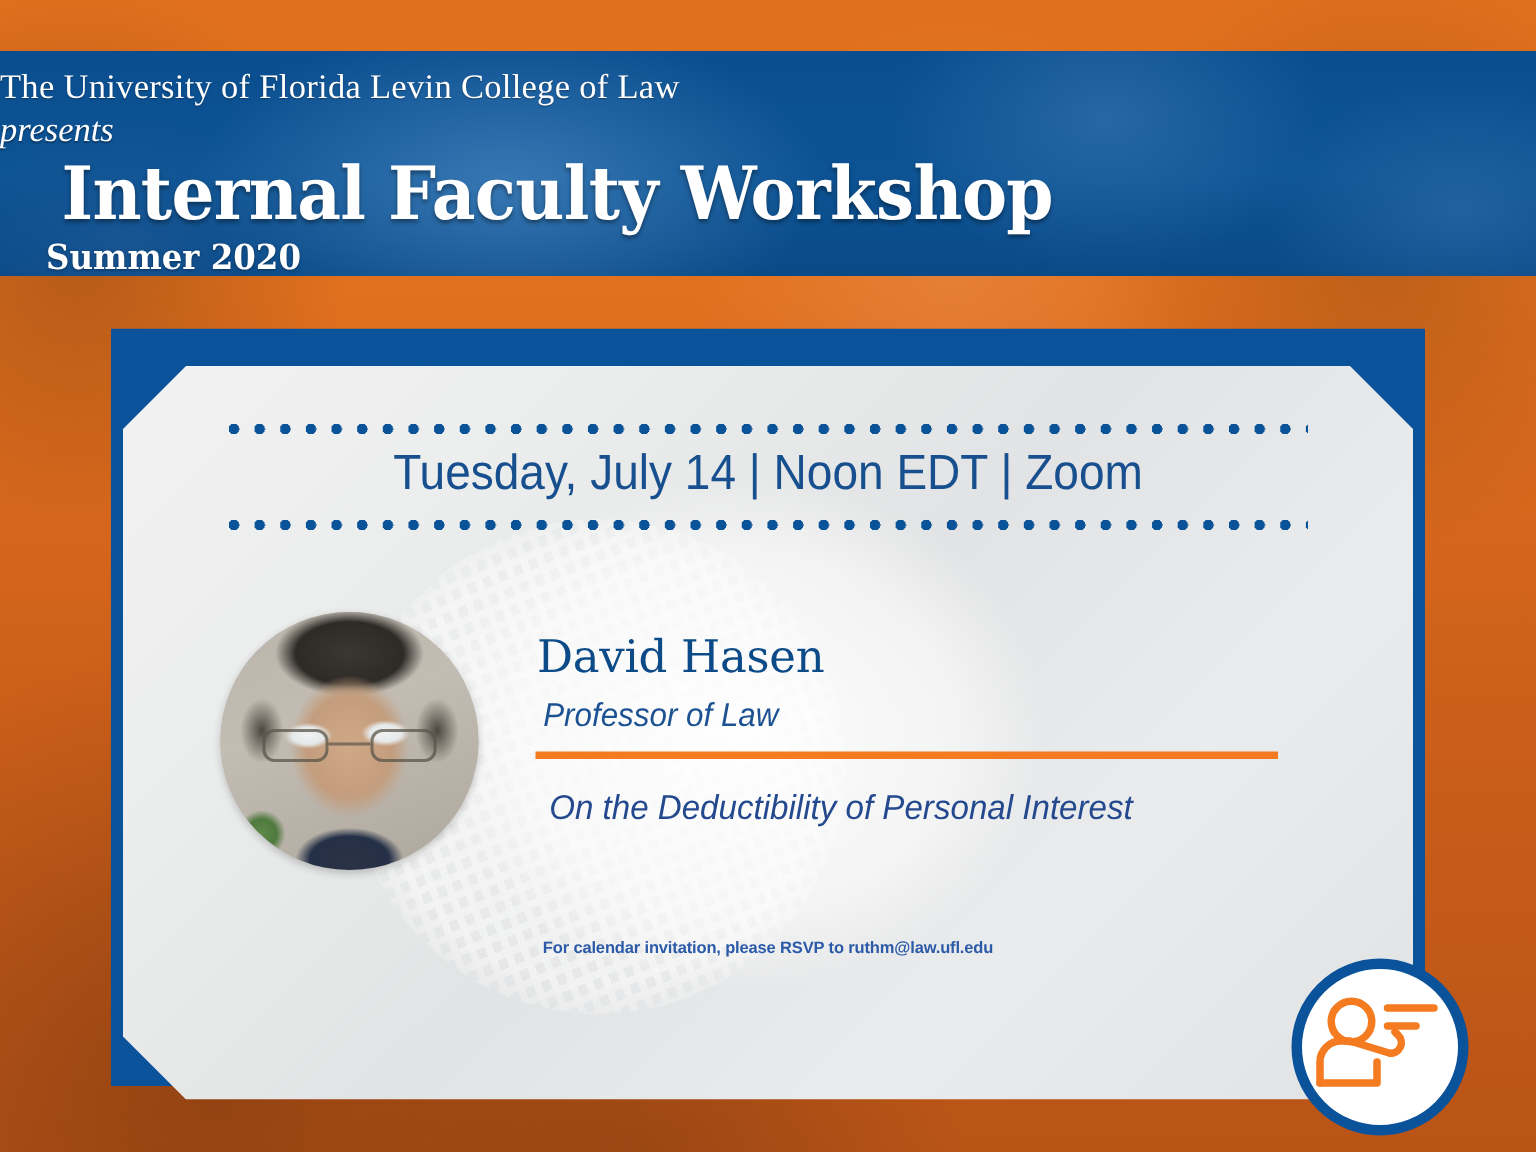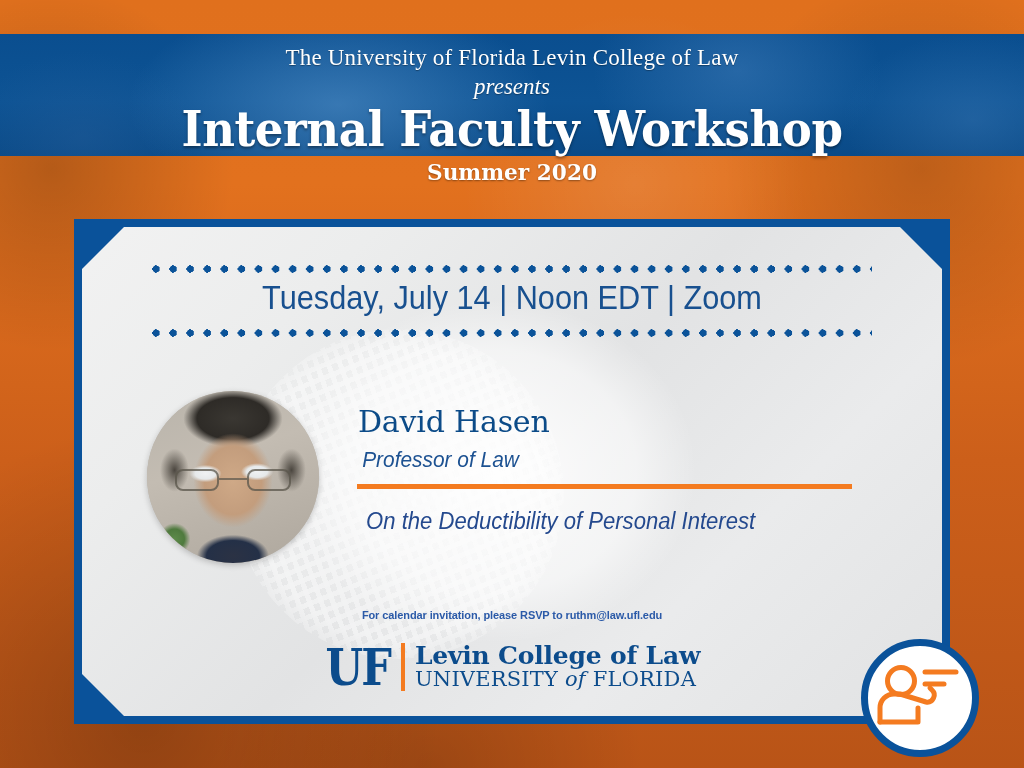--- a/index.html
+++ b/index.html
@@ -31,28 +31,28 @@
       radial-gradient(circle at 62% 24%, rgba(255,255,255,0.10) 0%, rgba(255,255,255,0) 20%),
       linear-gradient(180deg, #e0701d 0%, #e2711e 24%, #cc5f1a 60%, #b95417 100%);
   }
 
   
   .header-band {
     position: absolute;
     left: 0;
     top: 34px;
     width: 1024px;
-    height: 122px;
+    height: 150px;
     background:
       radial-gradient(ellipse 300px 150px at 33% 58%, rgba(90,150,205,0.55) 0%, rgba(90,150,205,0) 70%),
       radial-gradient(ellipse 200px 140px at 72% 30%, rgba(70,130,190,0.45) 0%, rgba(70,130,190,0) 72%),
       radial-gradient(ellipse 180px 120px at 95% 70%, rgba(60,120,180,0.42) 0%, rgba(60,120,180,0) 72%),
       radial-gradient(ellipse 160px 120px at 8% 85%, rgba(40,95,155,0.40) 0%, rgba(40,95,155,0) 72%),
       linear-gradient(180deg, #0a4e8f 0%, #0d5394 55%, #0a4a87 100%);
-    text-align: center;
+    text-align: left;
   }
   .header-band .topline {
     font-family: "Liberation Serif", serif;
     font-size: 23px;
     color: #ffffff;
     letter-spacing: 0.2px;
     padding-top: 10px;
     line-height: 1.25;
     text-shadow: 0 1px 1px rgba(0,0,0,0.35);
   }
@@ -92,21 +92,21 @@
     top: 219px;
     width: 876px;
     height: 505px;
     background: #0a529a;
     -webkit-clip-path: polygon(0 0, 100% 0, 100% 100%, 0 100%);
     clip-path: polygon(0 0, 100% 0, 100% 100%, 0 100%);
   }
   .card-inner {
     position: absolute;
     left: 74px;
-    top: 219px;
+    top: 236px;
     width: 912px;
     height: 505px;
     -webkit-clip-path: polygon(50px 8px, 826px 8px, 868px 50px, 868px 455px, 826px 497px, 50px 497px, 8px 455px, 8px 50px);
     clip-path: polygon(50px 8px, 826px 8px, 868px 50px, 868px 455px, 826px 497px, 50px 497px, 8px 455px, 8px 50px);
     background:
       radial-gradient(ellipse 260px 220px at 46% 50%, rgba(255,255,255,0.95) 0%, rgba(255,255,255,0.55) 55%, rgba(255,255,255,0) 78%),
       linear-gradient(135deg, #f2f2f2 0%, #eceded 22%, #e2e3e4 48%, #eaebec 70%, #e0e1e2 100%);
     overflow: hidden;
   }
 
@@ -348,28 +348,20 @@
       </div>
     </div>
 
     <div class="speaker-name">David Hasen</div>
     <div class="speaker-title">Professor of Law</div>
     <div class="orange-rule"></div>
     <div class="talk-title">On the Deductibility of Personal Interest</div>
 
     <div class="rsvp">For calendar invitation, please RSVP to ruthm@law.ufl.edu</div>
 
-    <div class="uf-logo">
-      <span class="uf-mark">UF</span>
-      <span class="bar"></span>
-      <span class="uf-words">
-        <span class="line1">Levin College of Law</span><br>
-        <span class="line2"><span>UNIVERSITY</span> <em>of</em> <span>FLORIDA</span></span>
-      </span>
-    </div>
   </div>
 
   <div class="badge">
     <svg width="104" height="104" viewBox="0 0 104 104">
       <circle cx="33" cy="35" r="13.5" fill="none" stroke="#f47b20" stroke-width="5"></circle>
       <path d="M12 76 v-14 a14 14 0 0 1 14 -14 h6 l26 8 a7 7 0 0 0 6 -12 l-2 -2" fill="none" stroke="#f47b20" stroke-width="5" stroke-linecap="round" stroke-linejoin="round"></path>
       <path d="M12 76 h38 v-14" fill="none" stroke="#f47b20" stroke-width="5" stroke-linecap="round" stroke-linejoin="round"></path>
       <line x1="57" y1="26" x2="88" y2="26" stroke="#f47b20" stroke-width="5" stroke-linecap="round"></line>
       <line x1="57" y1="38" x2="76" y2="38" stroke="#f47b20" stroke-width="5" stroke-linecap="round"></line>
     </svg>

